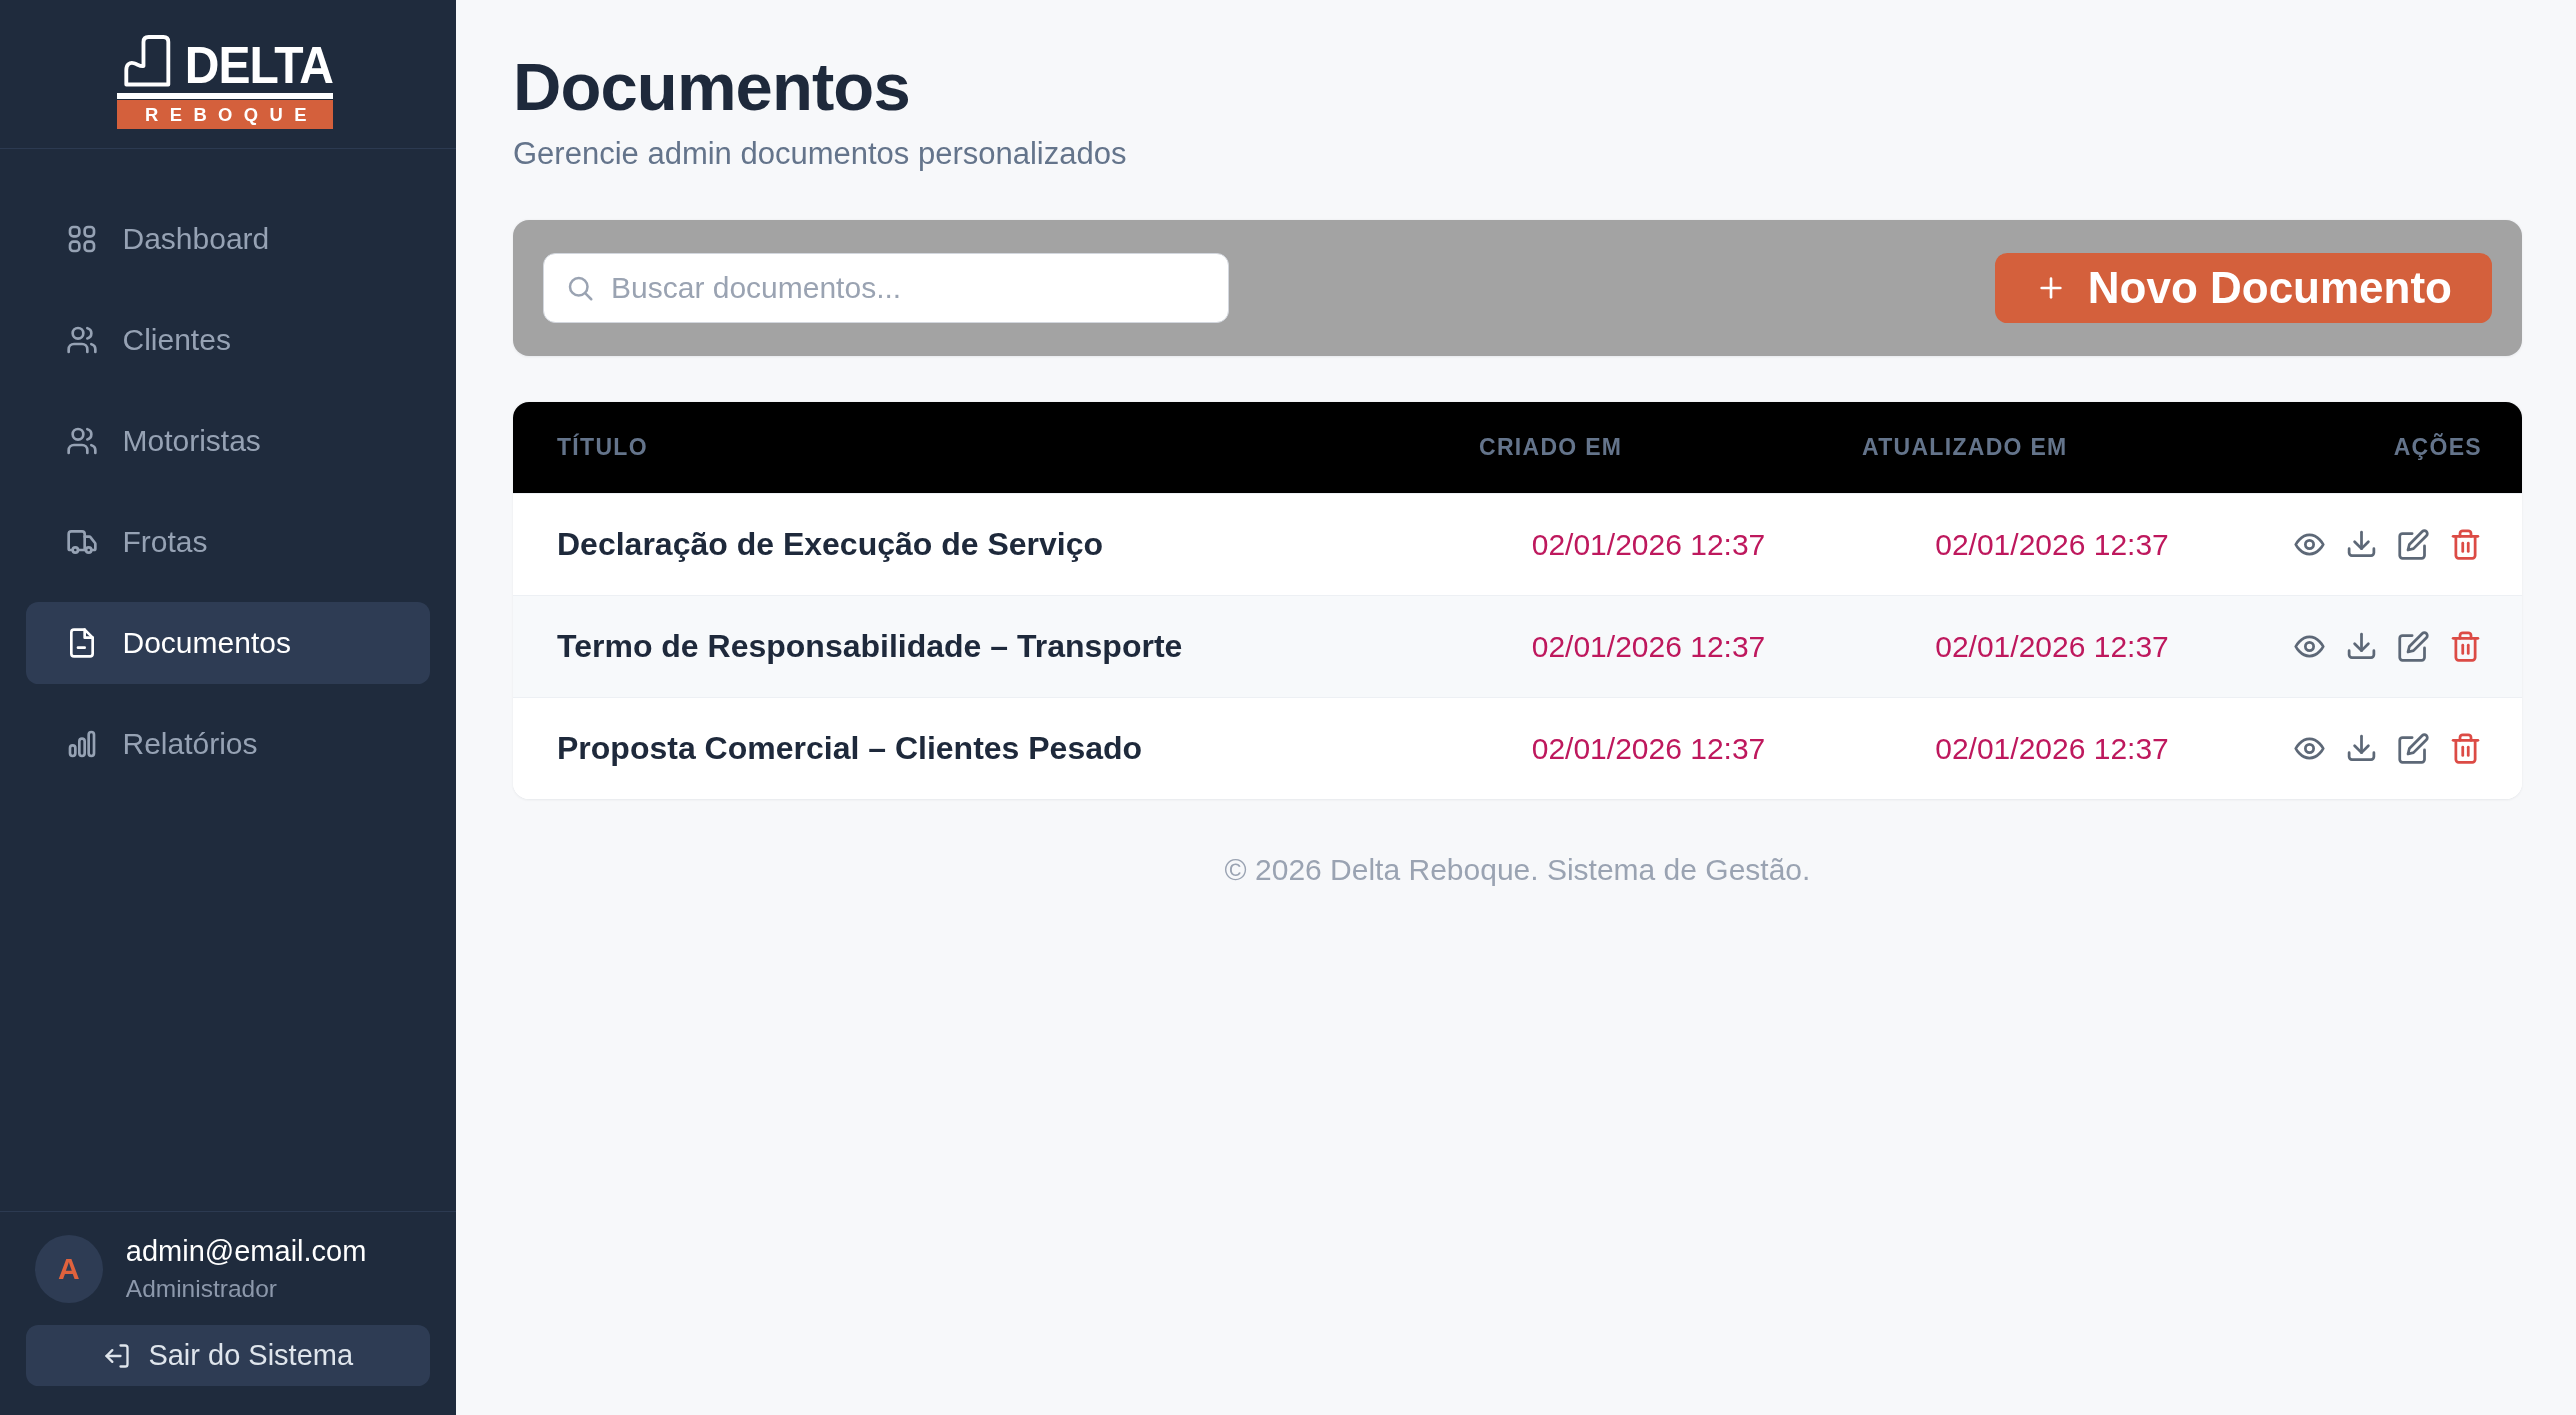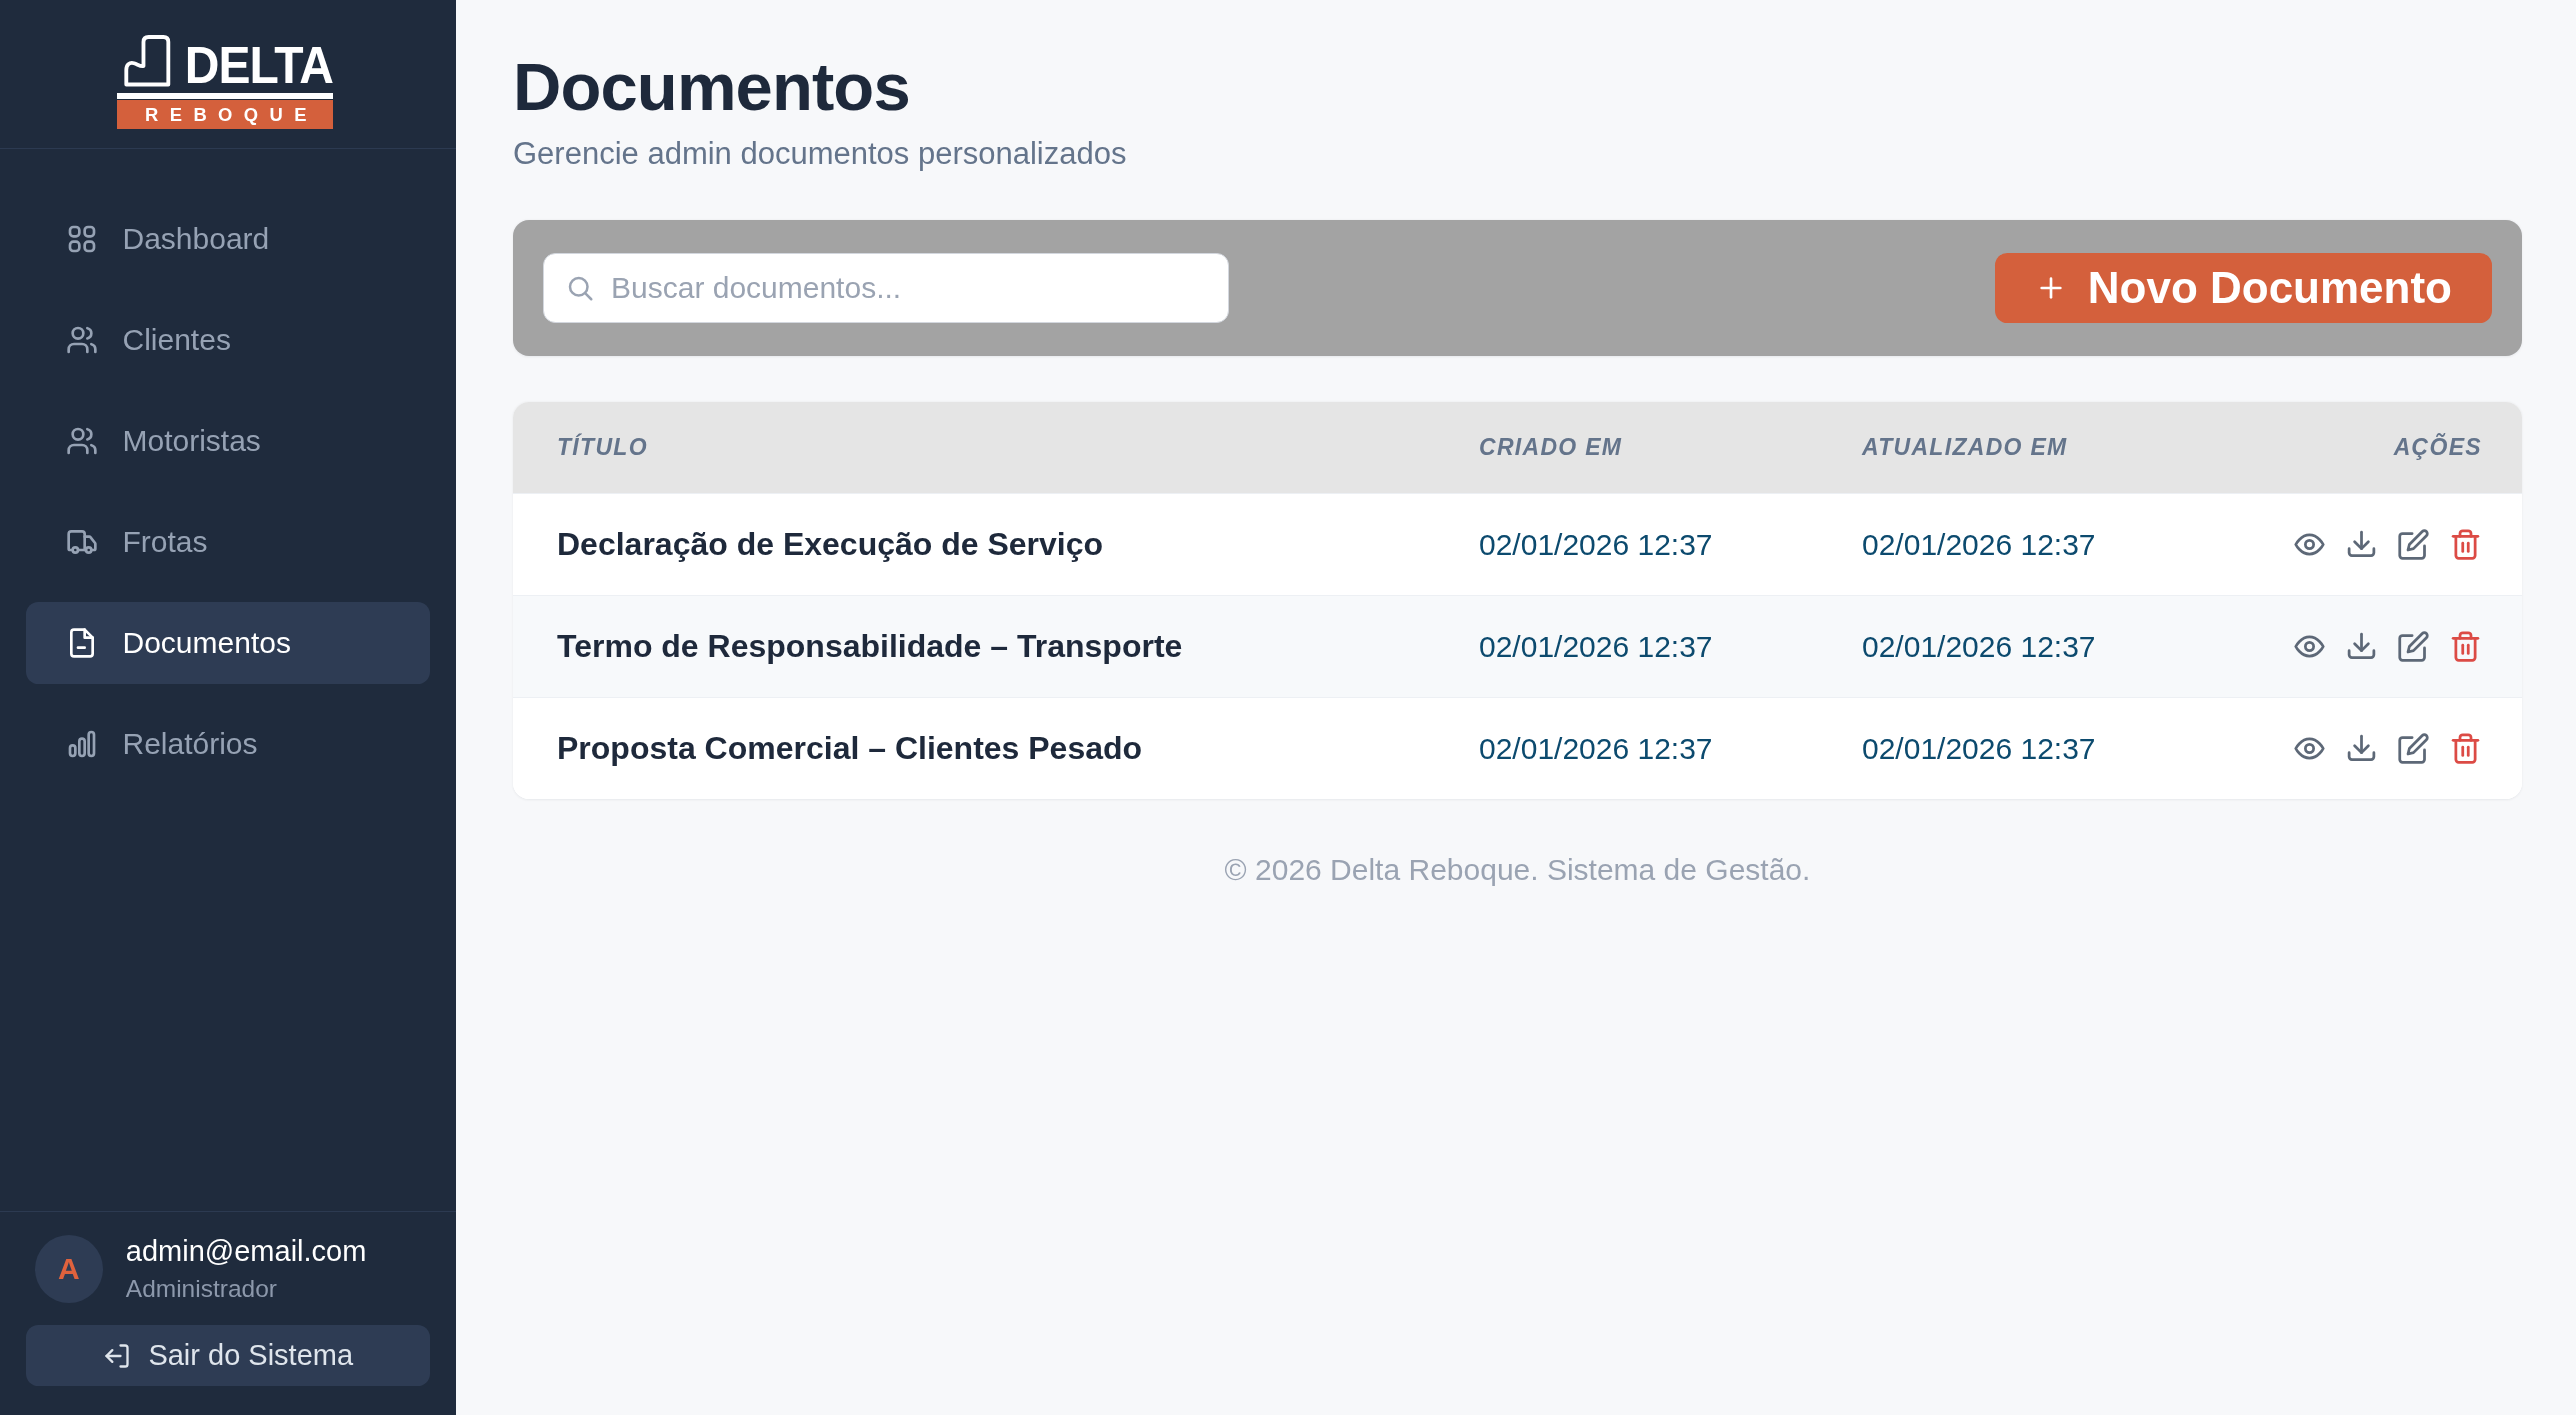--- a/index.html
+++ b/index.html
@@ -98,30 +98,30 @@
 
   .table-card {
     margin-top:46px; background:#fff; border-radius:16px;
     overflow:hidden; box-shadow:0 0.9px 2.6px rgba(15,23,42,0.07);
   }
   .grid-row {
     display:grid;
     grid-template-columns:1fr 383px 424px 280px;
     align-items:center;
   }
-  .thead { background:#e5e5e5;font-style:italic; }
+  .thead { background:#000000; }
   .th {
     font-size:23px; font-weight:700; color:#64748b;
     letter-spacing:1.3px; padding:32px 0 32px 44px;
   }
   .th.right { text-align:right; padding-right:40px; padding-left:0; }
   .tr { height:102px; border-top:0.9px solid #edf0f4; background:#fff; }
   .tr.alt { background:#f7f9fb; }
   .td-title { font-size:32px; font-weight:700; color:#1e293b; padding-left:44px; }
-  .td-date  { font-size:30px; color:#0c4a6e; padding-left:44px; }
+  .td-date  { font-size:30px; color:#be185d; padding-left:44px;text-align:center; }
   .td-actions { display:flex; justify-content:flex-end; gap:19px; padding-right:40px; }
   .action-btn {
     background:none; border:none; padding:0; cursor:pointer;
     width:33px; height:33px; color:#5d6877;
   }
   .action-btn svg { width:33px; height:33px; display:block; }
   .action-btn.danger { color:#dc4b45; }
 
   .footer { margin-top:54px; text-align:center; font-size:30px; color:#9aa3b2; }
 </style>

